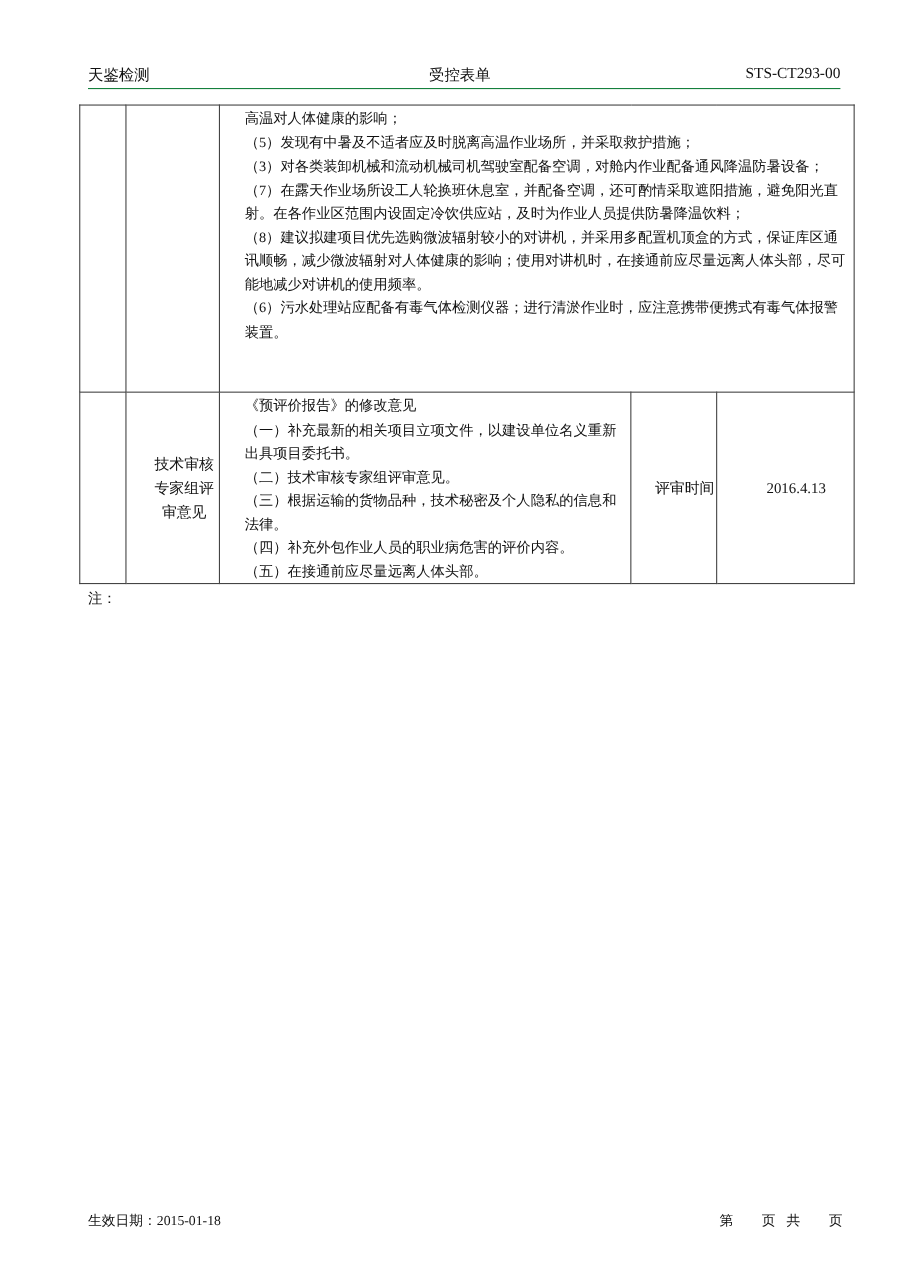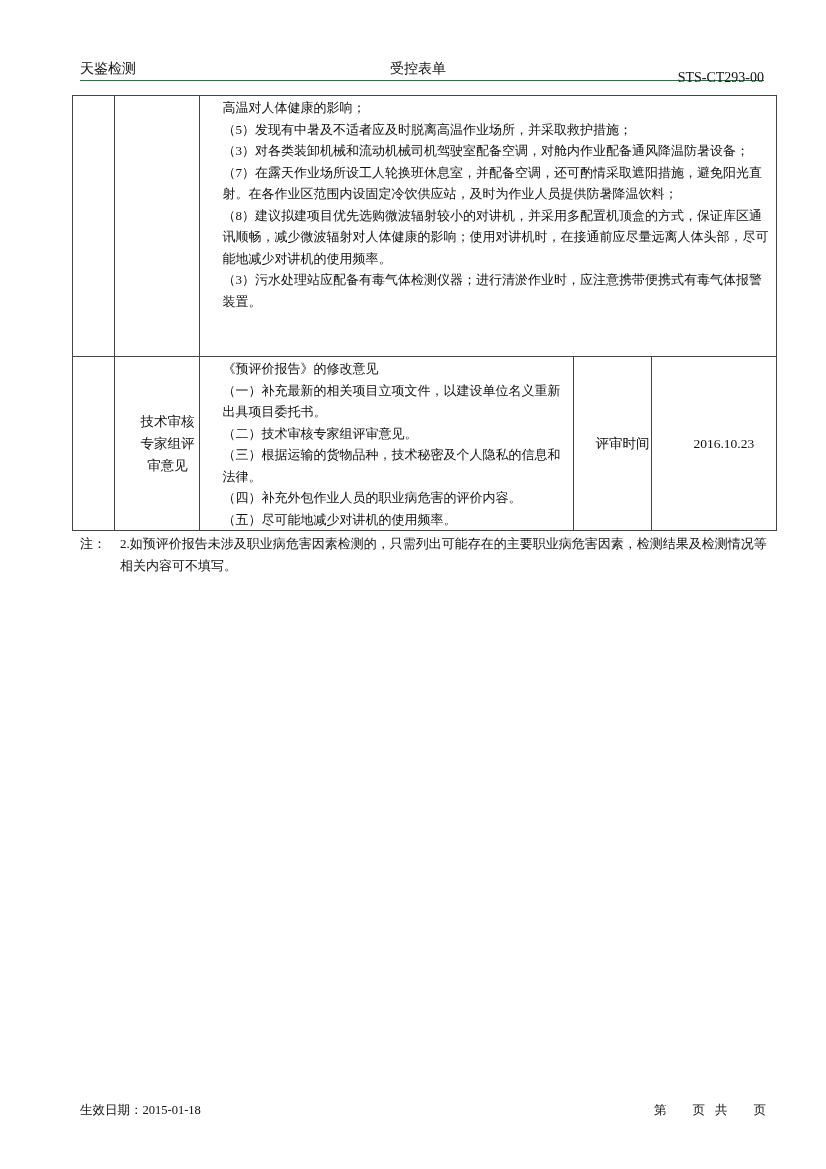--- a/index.html
+++ b/index.html
@@ -1,20 +1,20 @@
 <!DOCTYPE html>
 <html><head>
 <meta charset="utf-8">
 <style>
   html,body{margin:0;padding:0;background:#fff;}
   body{width:826px;height:1169px;position:relative;font-family:"Liberation Serif","DejaVu Serif",serif;color:#111;overflow:hidden;}
   .hdr{position:absolute;left:80px;right:62px;top:60px;height:20px;border-bottom:1px solid #15803d;font-size:14px;}
   .hdr .l{position:absolute;left:0;top:0;}
   .hdr .c{position:absolute;left:310px;top:0;}
-  .hdr .r{position:absolute;right:0;top:10px;margin-left:48px;}
+  .hdr .r{position:absolute;right:0;top:0;margin-left:48px;}
   table{position:absolute;left:72px;top:95px;width:705px;border-collapse:collapse;font-size:13px;}
   td{border:1px solid #444;vertical-align:top;padding:0;}
   .txt{padding:1px 6px 0 22px;line-height:21.5px;}
   .lbl{text-align:center;vertical-align:middle;line-height:22px;font-size:13.5px;padding-left:20px;}
   .notes{position:absolute;left:80px;top:533px;width:690px;font-size:13px;line-height:21.5px;}
   .notes .tag{position:absolute;left:0;top:0;}
   .notes .body{margin-left:40px;}
   .footer{position:absolute;left:80px;right:60px;top:1102px;font-size:12.5px;}
   .footer .l{position:absolute;left:0;}
   .footer .r{position:absolute;right:0;word-spacing:0;}
@@ -40,46 +40,45 @@
   <tbody>
       <tr style="height:261px">
     <td></td>
     <td></td>
     <td colspan="3" class="txt">
       <div>高温对人体健康的影响；</div>
       <div>（5）发现有中暑及不适者应及时脱离高温作业场所，并采取救护措施；</div>
       <div>（3）对各类装卸机械和流动机械司机驾驶室配备空调，对舱内作业配备通风降温防暑设备；</div>
       <div>（7）在露天作业场所设工人轮换班休息室，并配备空调，还可酌情采取遮阳措施，避免阳光直射。在各作业区范围内设固定冷饮供应站，及时为作业人员提供防暑降温饮料；</div>
       <div>（8）建议拟建项目优先选购微波辐射较小的对讲机，并采用多配置机顶盒的方式，保证库区通讯顺畅，减少微波辐射对人体健康的影响；使用对讲机时，在接通前应尽量远离人体头部，尽可能地减少对讲机的使用频率。</div>
-      <div>（3）污水处理站应配备有毒气体检测仪器；进行清淤作业时，应注意携带便携式有毒气体报警装置。</div>
+      <div>（6）污水处理站应配备有毒气体检测仪器；进行清淤作业时，应注意携带便携式有毒气体报警装置。</div>
     </td>
   </tr>
   <tr style="height:174px">
     <td></td>
     <td class="lbl">
       <div style="width:64px;margin:0 auto;">技术审核专家组评审意见</div>
     </td>
     <td class="txt">
       <div>《预评价报告》的修改意见</div>
       <div>（一）补充最新的相关项目立项文件，以建设单位名义重新出具项目委托书。</div>
       <div>（二）技术审核专家组评审意见。</div>
       <div>（三）根据运输的货物品种，技术秘密及个人隐私的信息和法律。</div>
       <div>（四）补充外包作业人员的职业病危害的评价内容。</div>
-      <div>（五）尽可能地减少对讲机的使用频率。</div>
+      <div>（五）在接通前应尽量远离人体头部。</div>
     </td>
     <td class="lbl">评审时间</td>
-    <td class="lbl">2016.10.23</td>
+    <td class="lbl">2016.4.13</td>
   </tr>
 </tbody>
   </table>
 
 <div class="notes">
   <span class="tag">注：</span>
   <div class="body">
-    <div>2.如预评价报告未涉及职业病危害因素检测的，只需列出可能存在的主要职业病危害因素，检测结果及检测情况等相关内容可不填写。</div>
   </div>
 </div>
 
 <div class="footer">
   <span class="l">生效日期：2015-01-18</span>
   <span class="r">
     <span>第</span><span style="display:inline-block;width:26px"></span><span>页</span><span style="display:inline-block;width:10px"></span><span>共</span><span style="display:inline-block;width:26px"></span><span>页</span>
   </span>
 </div>
 

